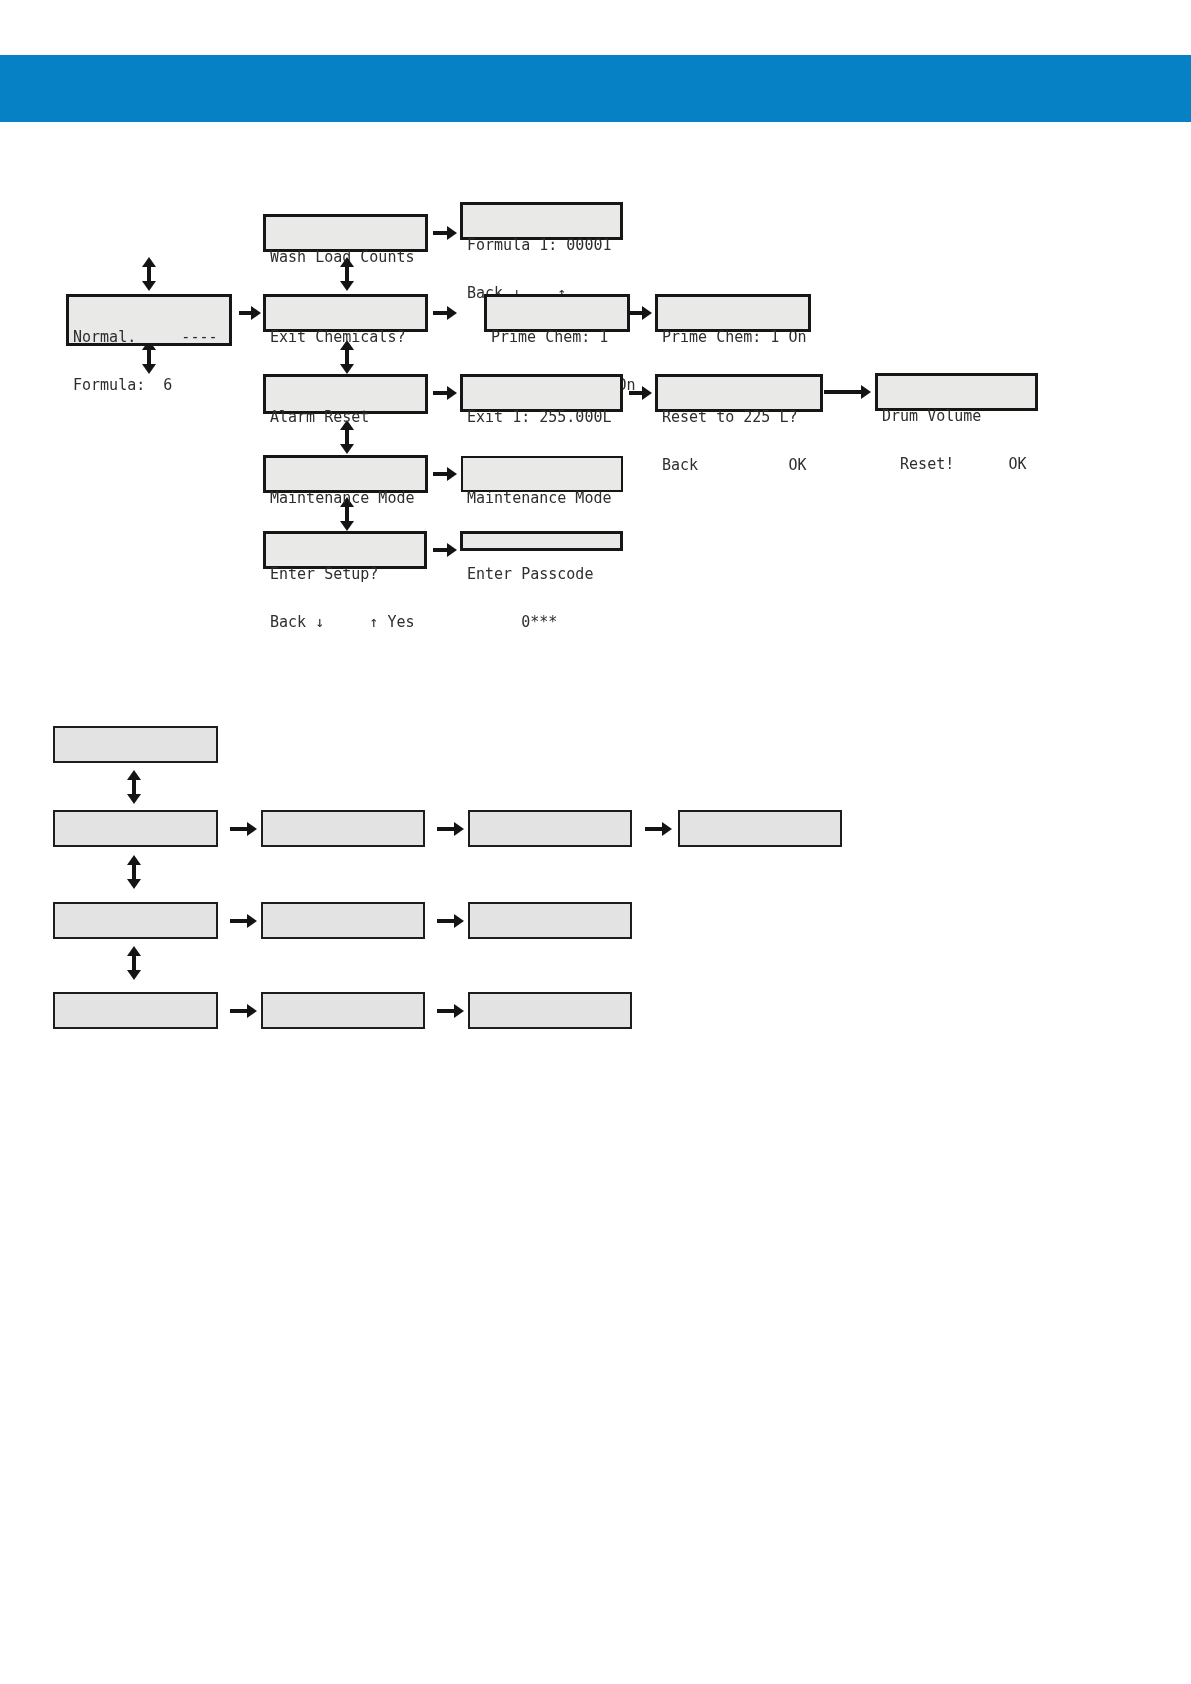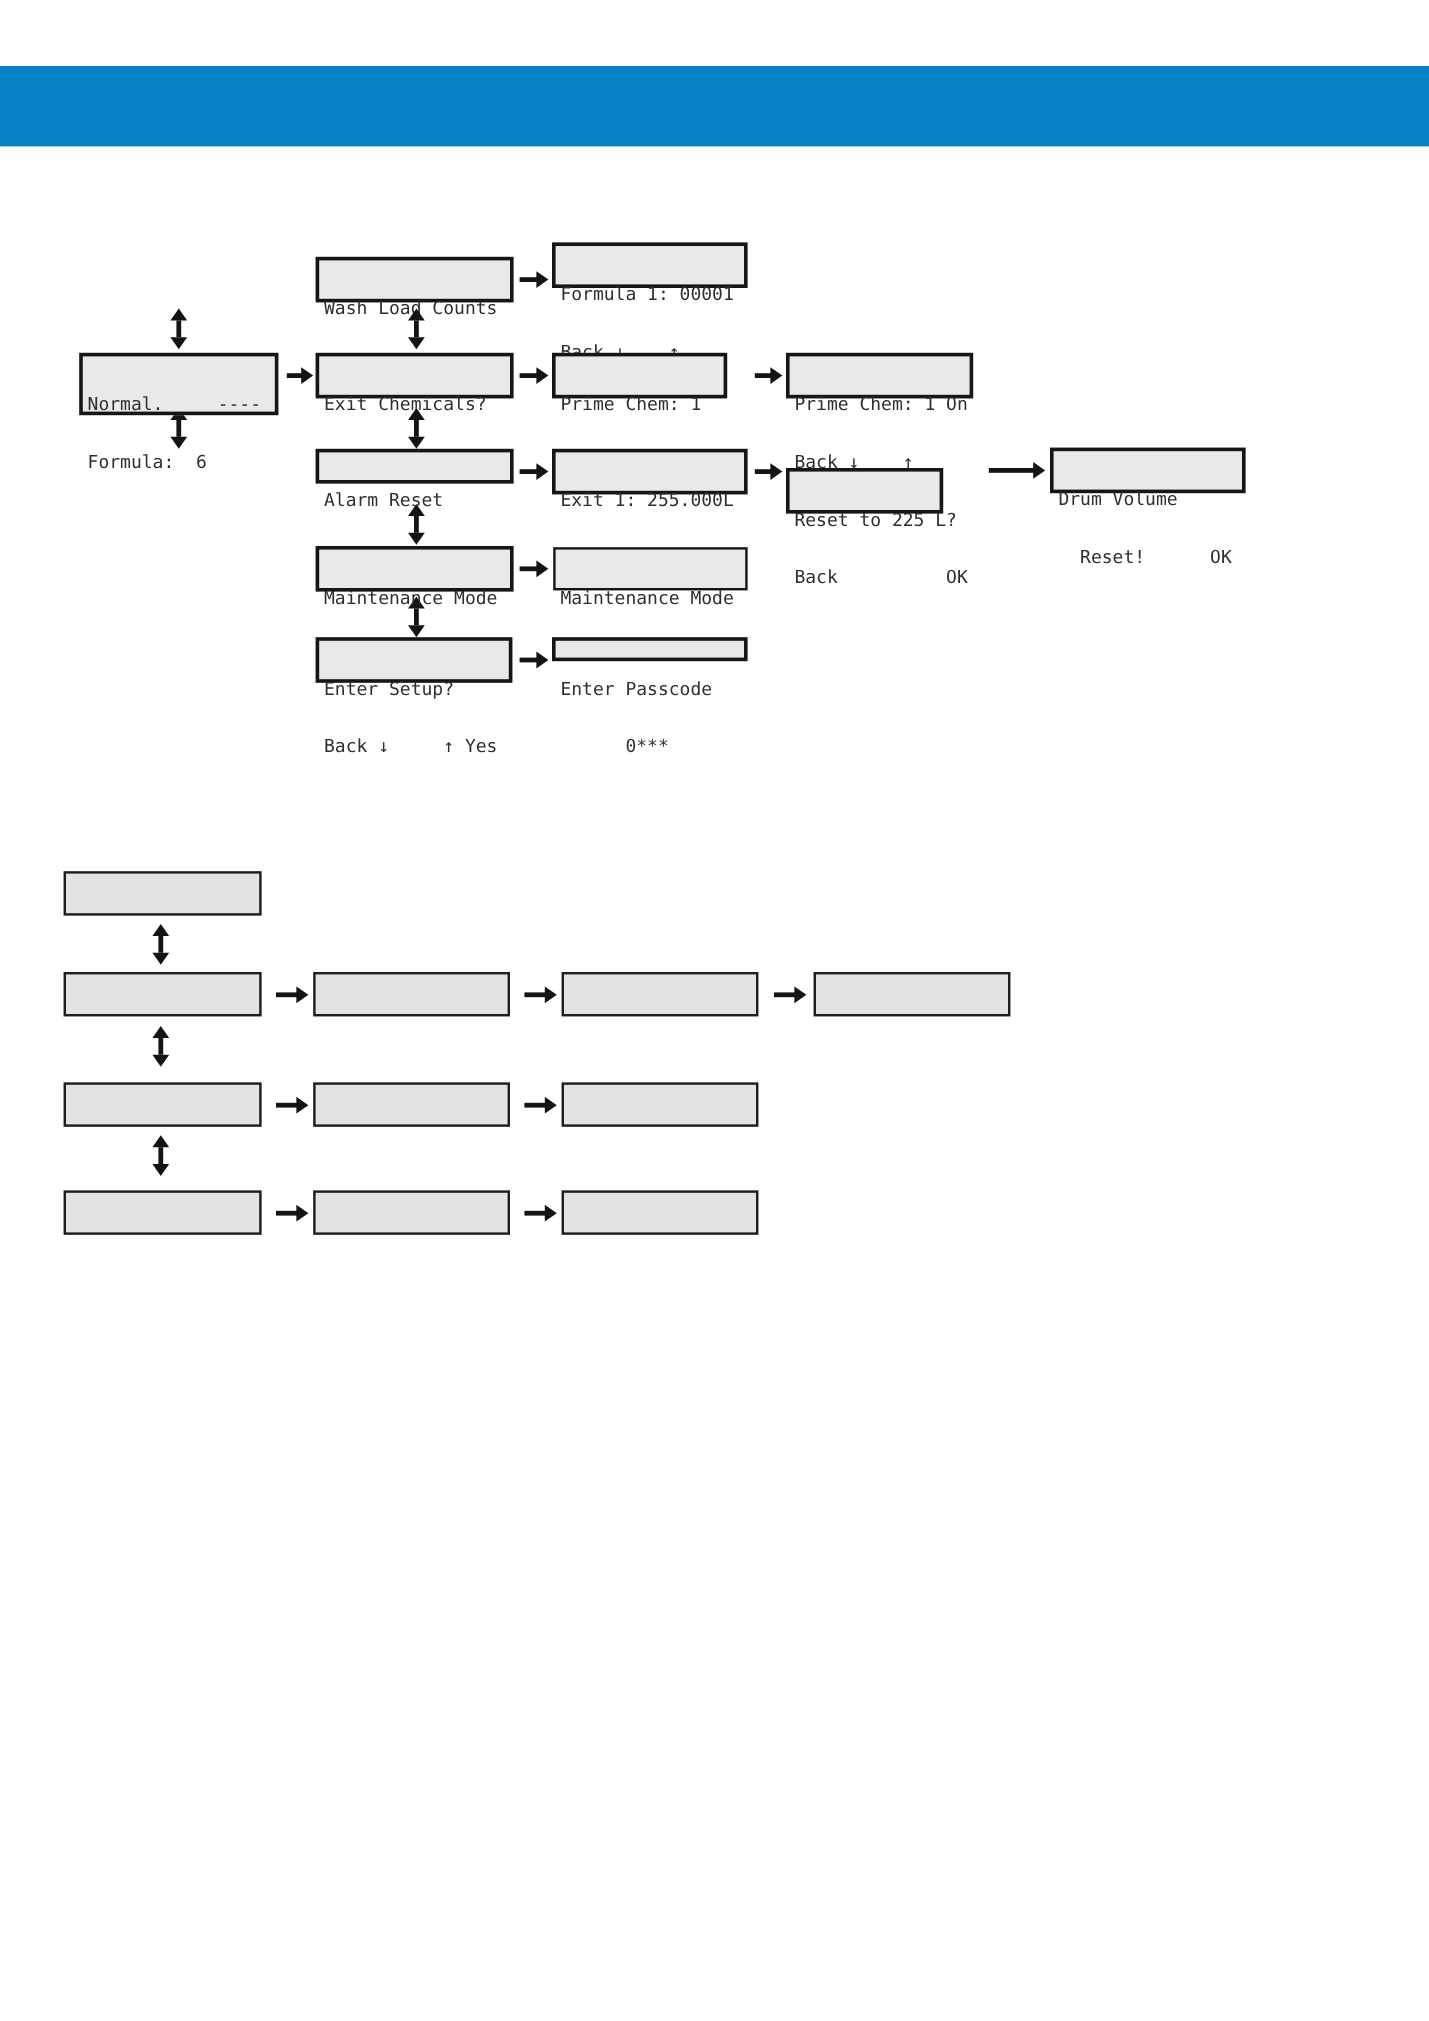--- a/index.html
+++ b/index.html
@@ -79,41 +79,41 @@
   <div class="lcd" style="left:66px;top:294px;width:166px;height:52px">
     <div>Normal.     ----</div>
     <div>Formula:  6</div>
   </div>
   <div class="harrow" style="left:239px;top:311px;width:13px"></div>
   <div class="lcd" style="left:263px;top:294px;width:165px;height:38px">
     <div>Exit Chemicals?</div>
     <div>Back ↓     ↑ Yes</div>
   </div>
   <div class="harrow" style="left:433px;top:311px;width:15px"></div>
-  <div class="lcd" style="left:460px;top:294px;width:146px;height:38px">
+  <div class="lcd" style="left:484px;top:294px;width:146px;height:38px">
     <div>Prime Chem: 1</div>
     <div>Back ↓    ↑   On</div>
   </div>
   <div class="harrow" style="left:629px;top:311px;width:14px"></div>
   <div class="lcd" style="left:655px;top:294px;width:156px;height:38px">
     <div>Prime Chem: 1 On</div>
     <div>Back ↓    ↑</div>
   </div>
 
-  <div class="lcd" style="left:263px;top:374px;width:165px;height:29px">
+  <div class="lcd" style="left:263px;top:374px;width:165px;height:40px">
     <div>Alarm Reset</div>
     <div>Back ↓     ↑ Yes</div>
   </div>
   <div class="harrow" style="left:433px;top:391px;width:15px"></div>
   <div class="lcd" style="left:460px;top:374px;width:163px;height:38px">
     <div>Exit 1: 255.000L</div>
     <div>Back ↓    ↑ Rst?</div>
   </div>
   <div class="harrow" style="left:629px;top:391px;width:14px"></div>
-  <div class="lcd" style="left:655px;top:390px;width:131px;height:38px">
+  <div class="lcd" style="left:655px;top:374px;width:168px;height:38px">
     <div>Reset to 225 L?</div>
     <div>Back          OK</div>
   </div>
   <div class="harrow" style="left:824px;top:390px;width:38px"></div>
   <div class="lcd" style="left:875px;top:373px;width:163px;height:38px">
     <div>Drum Volume</div>
     <div>  Reset!      OK</div>
   </div>
 
   <div class="lcd" style="left:263px;top:455px;width:165px;height:38px">

